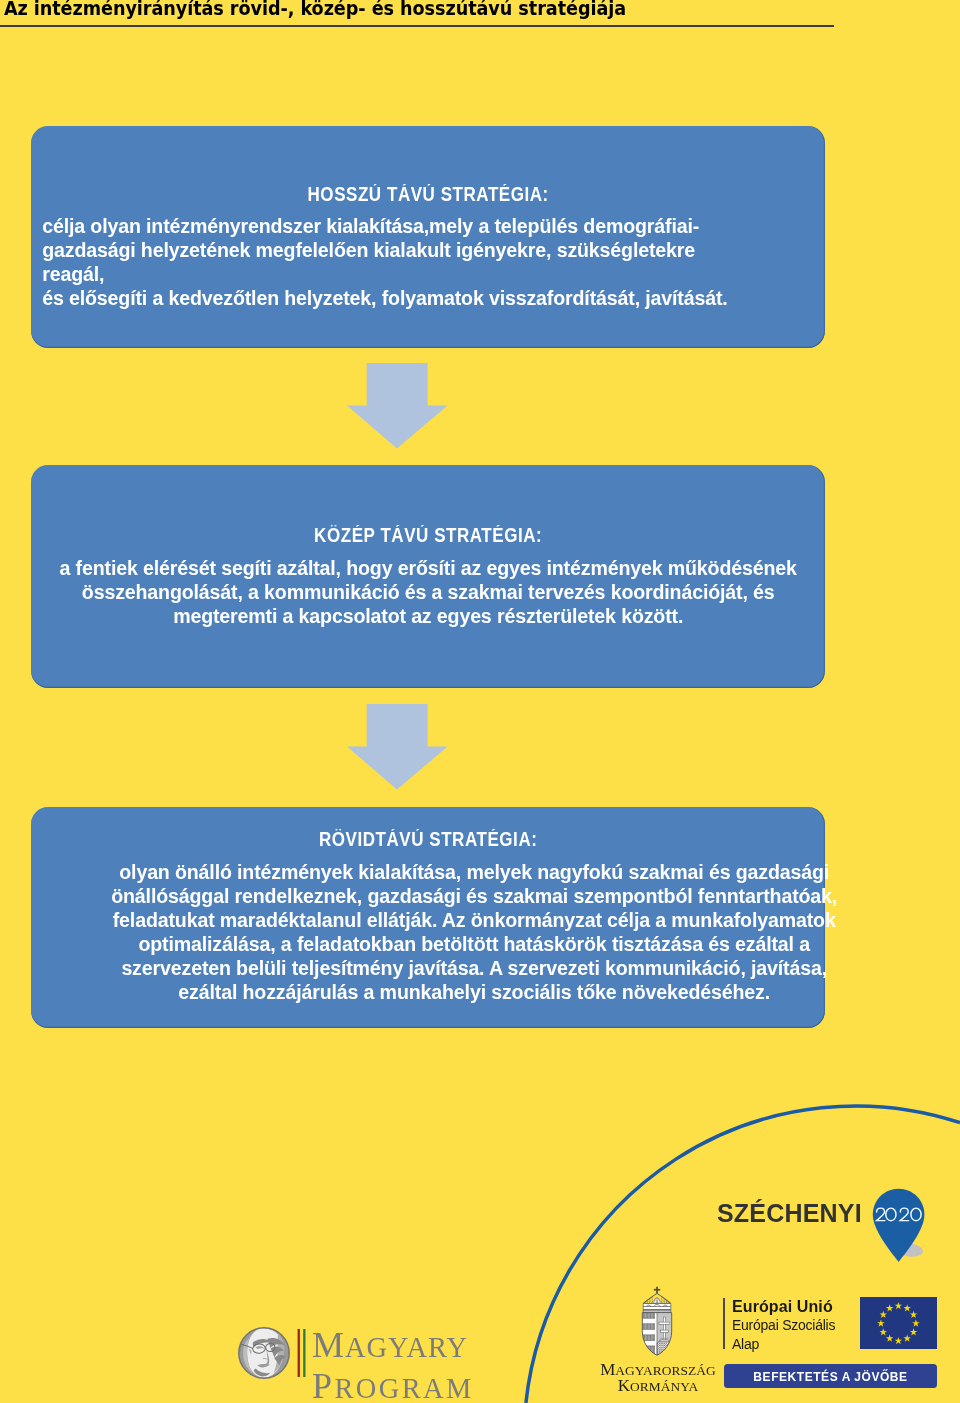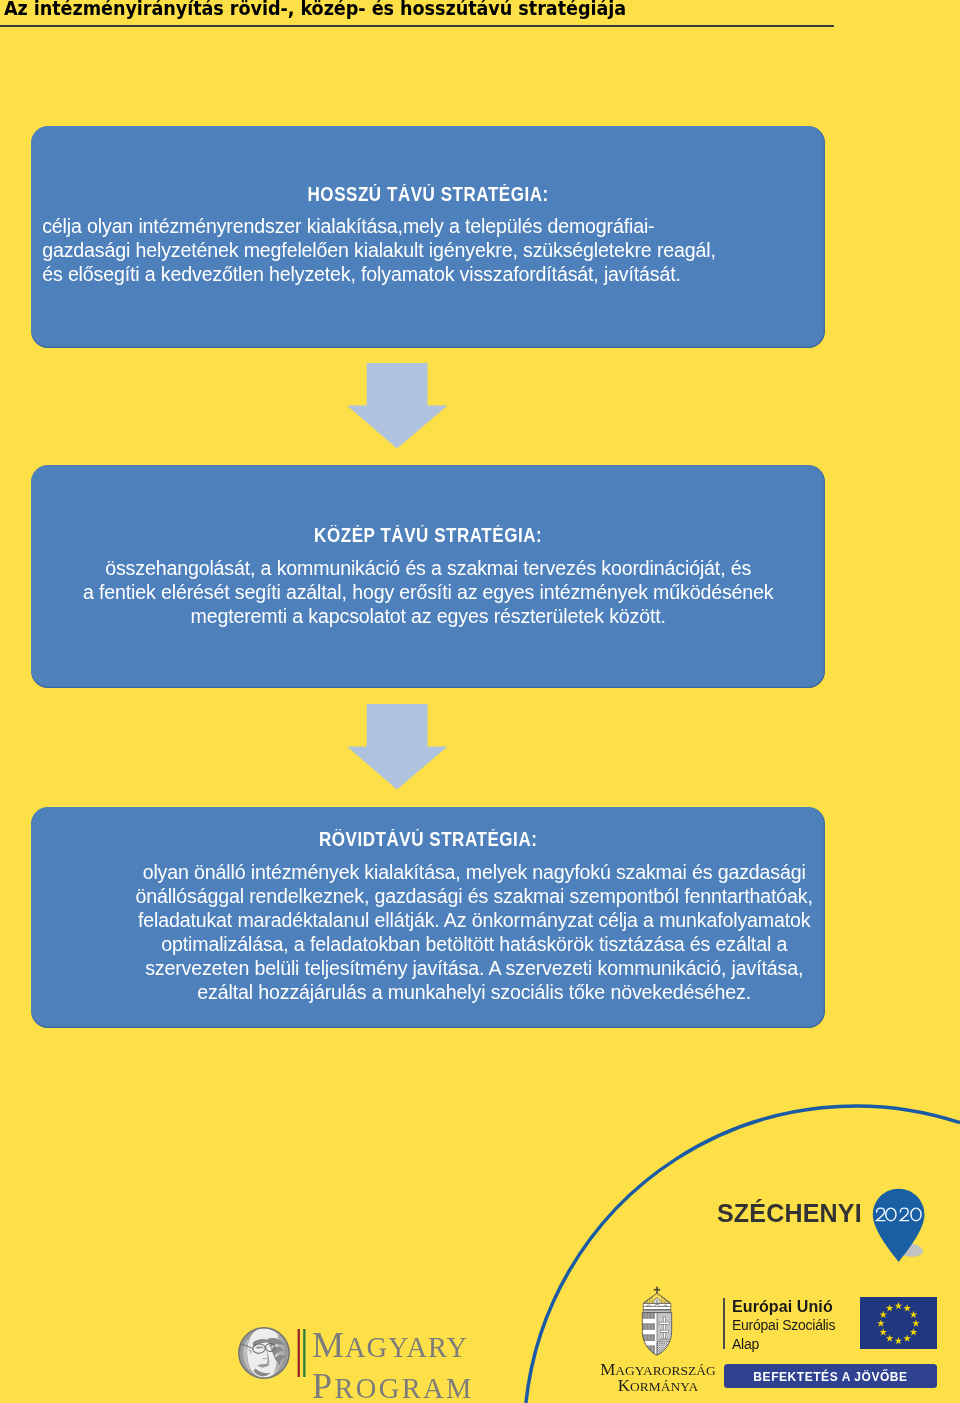--- a/index.html
+++ b/index.html
@@ -16,21 +16,21 @@
 
   
   .sbox{position:absolute;left:31.2px;width:794px;border-radius:17px;
         background:#4e80bb;box-sizing:border-box;
         box-shadow:inset 0 -1.2px 0 0 rgba(32,62,102,0.42),
                    inset -1.2px 0 0 0 rgba(32,62,102,0.30);}
   .sbox .hd{position:absolute;left:0;width:100%;text-align:center;color:#ffffff;
             font-weight:bold;font-size:17px;letter-spacing:0.55px;line-height:20px;
             transform:scaleY(1.165);transform-origin:top center;}
   .sbox .bd{position:absolute;width:100%;color:#ffffff;font-size:19.6px;
-            line-height:24px;letter-spacing:-0.15px;}
+            line-height:24px;letter-spacing:-0.15px;font-weight:bold;}
   #box1{top:125.5px;height:222px;}
   #box1 .hd{top:58px;}
   #box1 .bd{left:11px;width:711px;top:88.5px;text-align:left;}
   #box2{top:465.3px;height:222.3px;}
   #box2 .hd{top:59.5px;}
   #box2 .bd{left:0;top:91.2px;text-align:center;}
   #box3{top:806.7px;height:221.8px;}
   #box3 .hd{top:22px;}
   #box3 .bd{left:0;top:53.6px;text-align:center;padding-left:46px;}
 
@@ -94,22 +94,22 @@
       </div>
   </div>
 
   <svg class="arrow" id="arrow1" viewBox="0 0 100.6 85.5" preserveAspectRatio="none">
     <path d="M19.7 0 H80.6 V42.6 H100.6 L50 85.5 L0 42.6 H19.7 Z" fill="#afc2de"></path>
   </svg>
 
   <div class="sbox" id="box2">
     <div class="hd">KÖZÉP TÁVÚ STRATÉGIA:</div>
     <div class="bd">
+        <div>a fentiek elérését segíti azáltal, hogy erősíti az egyes intézmények működésének</div>
         <div>összehangolását, a kommunikáció és a szakmai tervezés koordinációját, és</div>
-        <div>a fentiek elérését segíti azáltal, hogy erősíti az egyes intézmények működésének</div>
         <div>megteremti a kapcsolatot az egyes részterületek között.</div>
       </div>
   </div>
 
   <svg class="arrow" id="arrow2" viewBox="0 0 100.6 85.5" preserveAspectRatio="none">
     <path d="M19.7 0 H80.6 V42.6 H100.6 L50 85.5 L0 42.6 H19.7 Z" fill="#afc2de"></path>
   </svg>
 
   <div class="sbox" id="box3">
     <div class="hd">RÖVIDTÁVÚ STRATÉGIA:</div>

